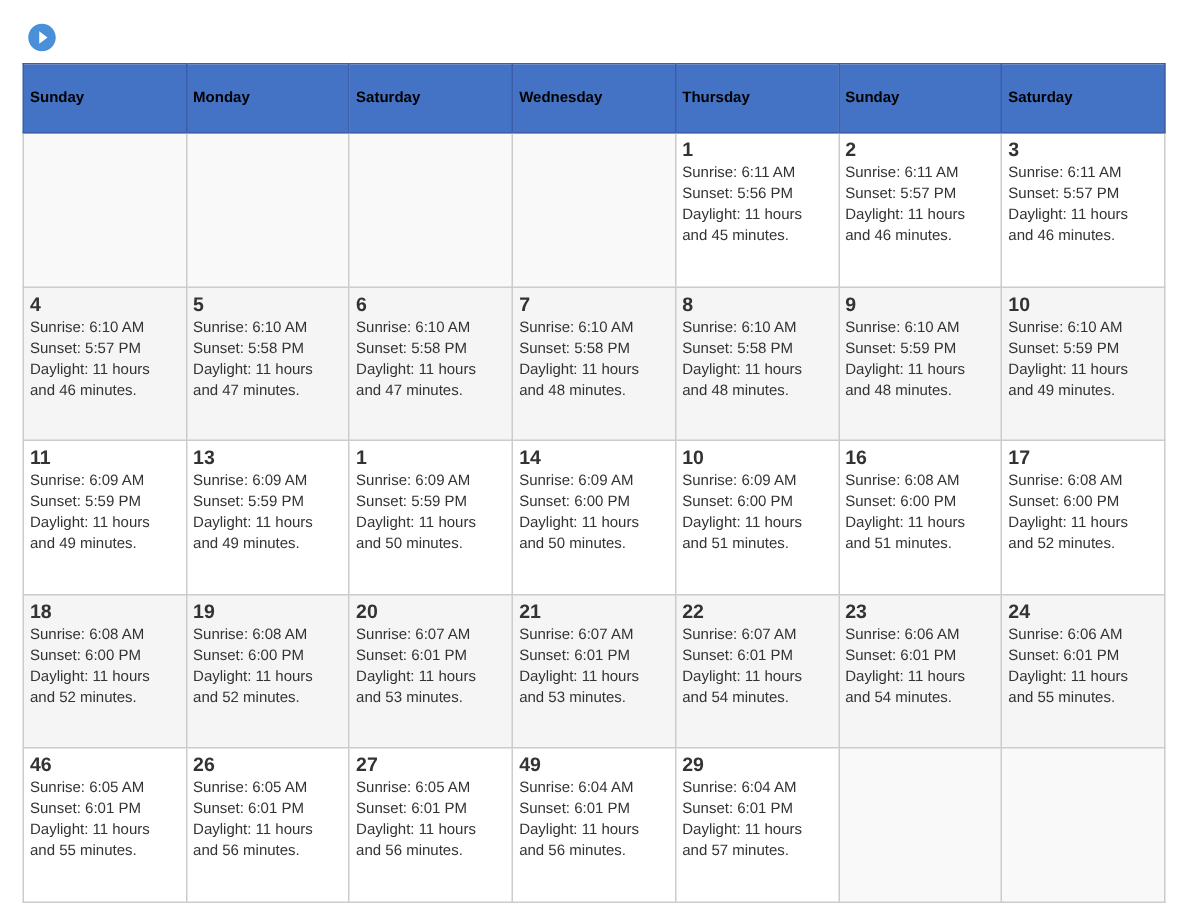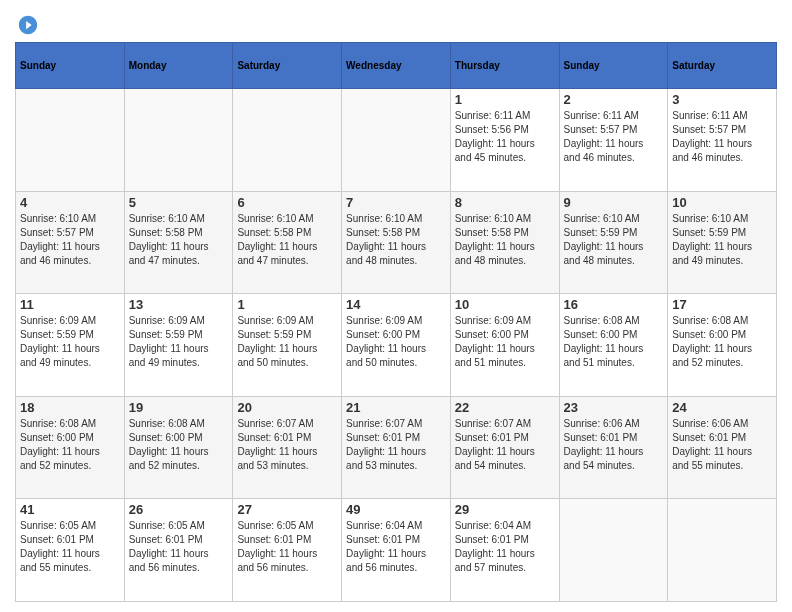--- a/index.html
+++ b/index.html
@@ -239,21 +239,21 @@
             <div class="day-number">23</div>
             <div class="day-info">Sunrise: 6:06 AM<br>Sunset: 6:01 PM<br>Daylight: 11 hours<br>and 54 minutes.</div>
           </td>
           <td>
             <div class="day-number">24</div>
             <div class="day-info">Sunrise: 6:06 AM<br>Sunset: 6:01 PM<br>Daylight: 11 hours<br>and 55 minutes.</div>
           </td>
         </tr>
         <tr>
           <td>
-            <div class="day-number">41</div>
+            <div class="day-number">46</div>
             <div class="day-info">Sunrise: 6:05 AM<br>Sunset: 6:01 PM<br>Daylight: 11 hours<br>and 55 minutes.</div>
           </td>
           <td>
             <div class="day-number">26</div>
             <div class="day-info">Sunrise: 6:05 AM<br>Sunset: 6:01 PM<br>Daylight: 11 hours<br>and 56 minutes.</div>
           </td>
           <td>
             <div class="day-number">27</div>
             <div class="day-info">Sunrise: 6:05 AM<br>Sunset: 6:01 PM<br>Daylight: 11 hours<br>and 56 minutes.</div>
           </td>

